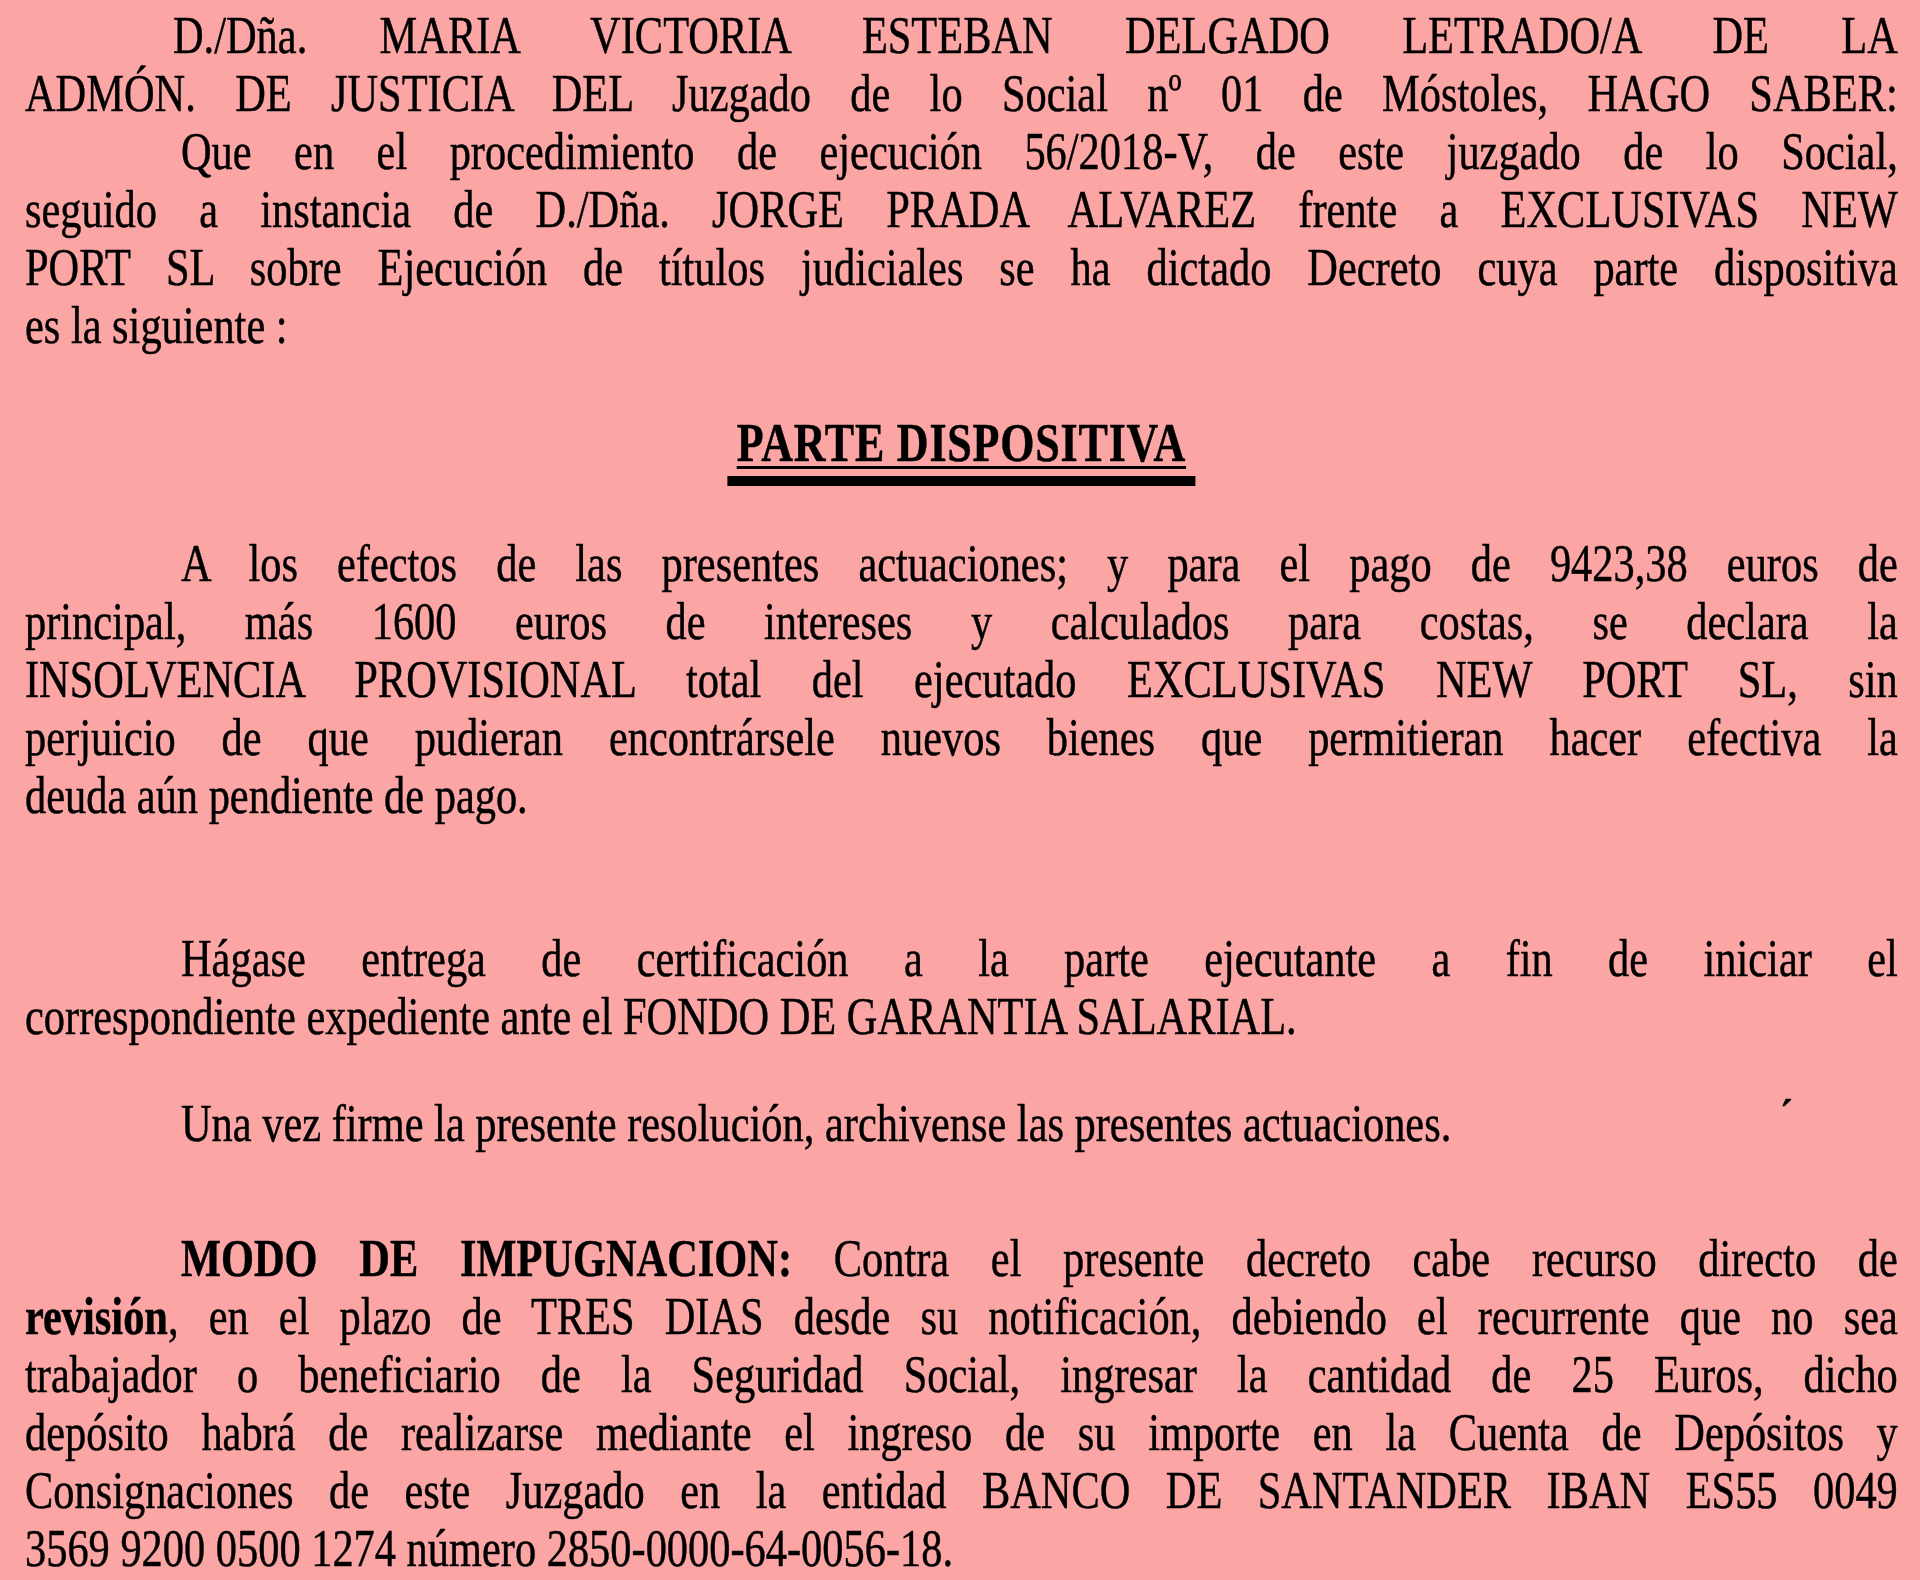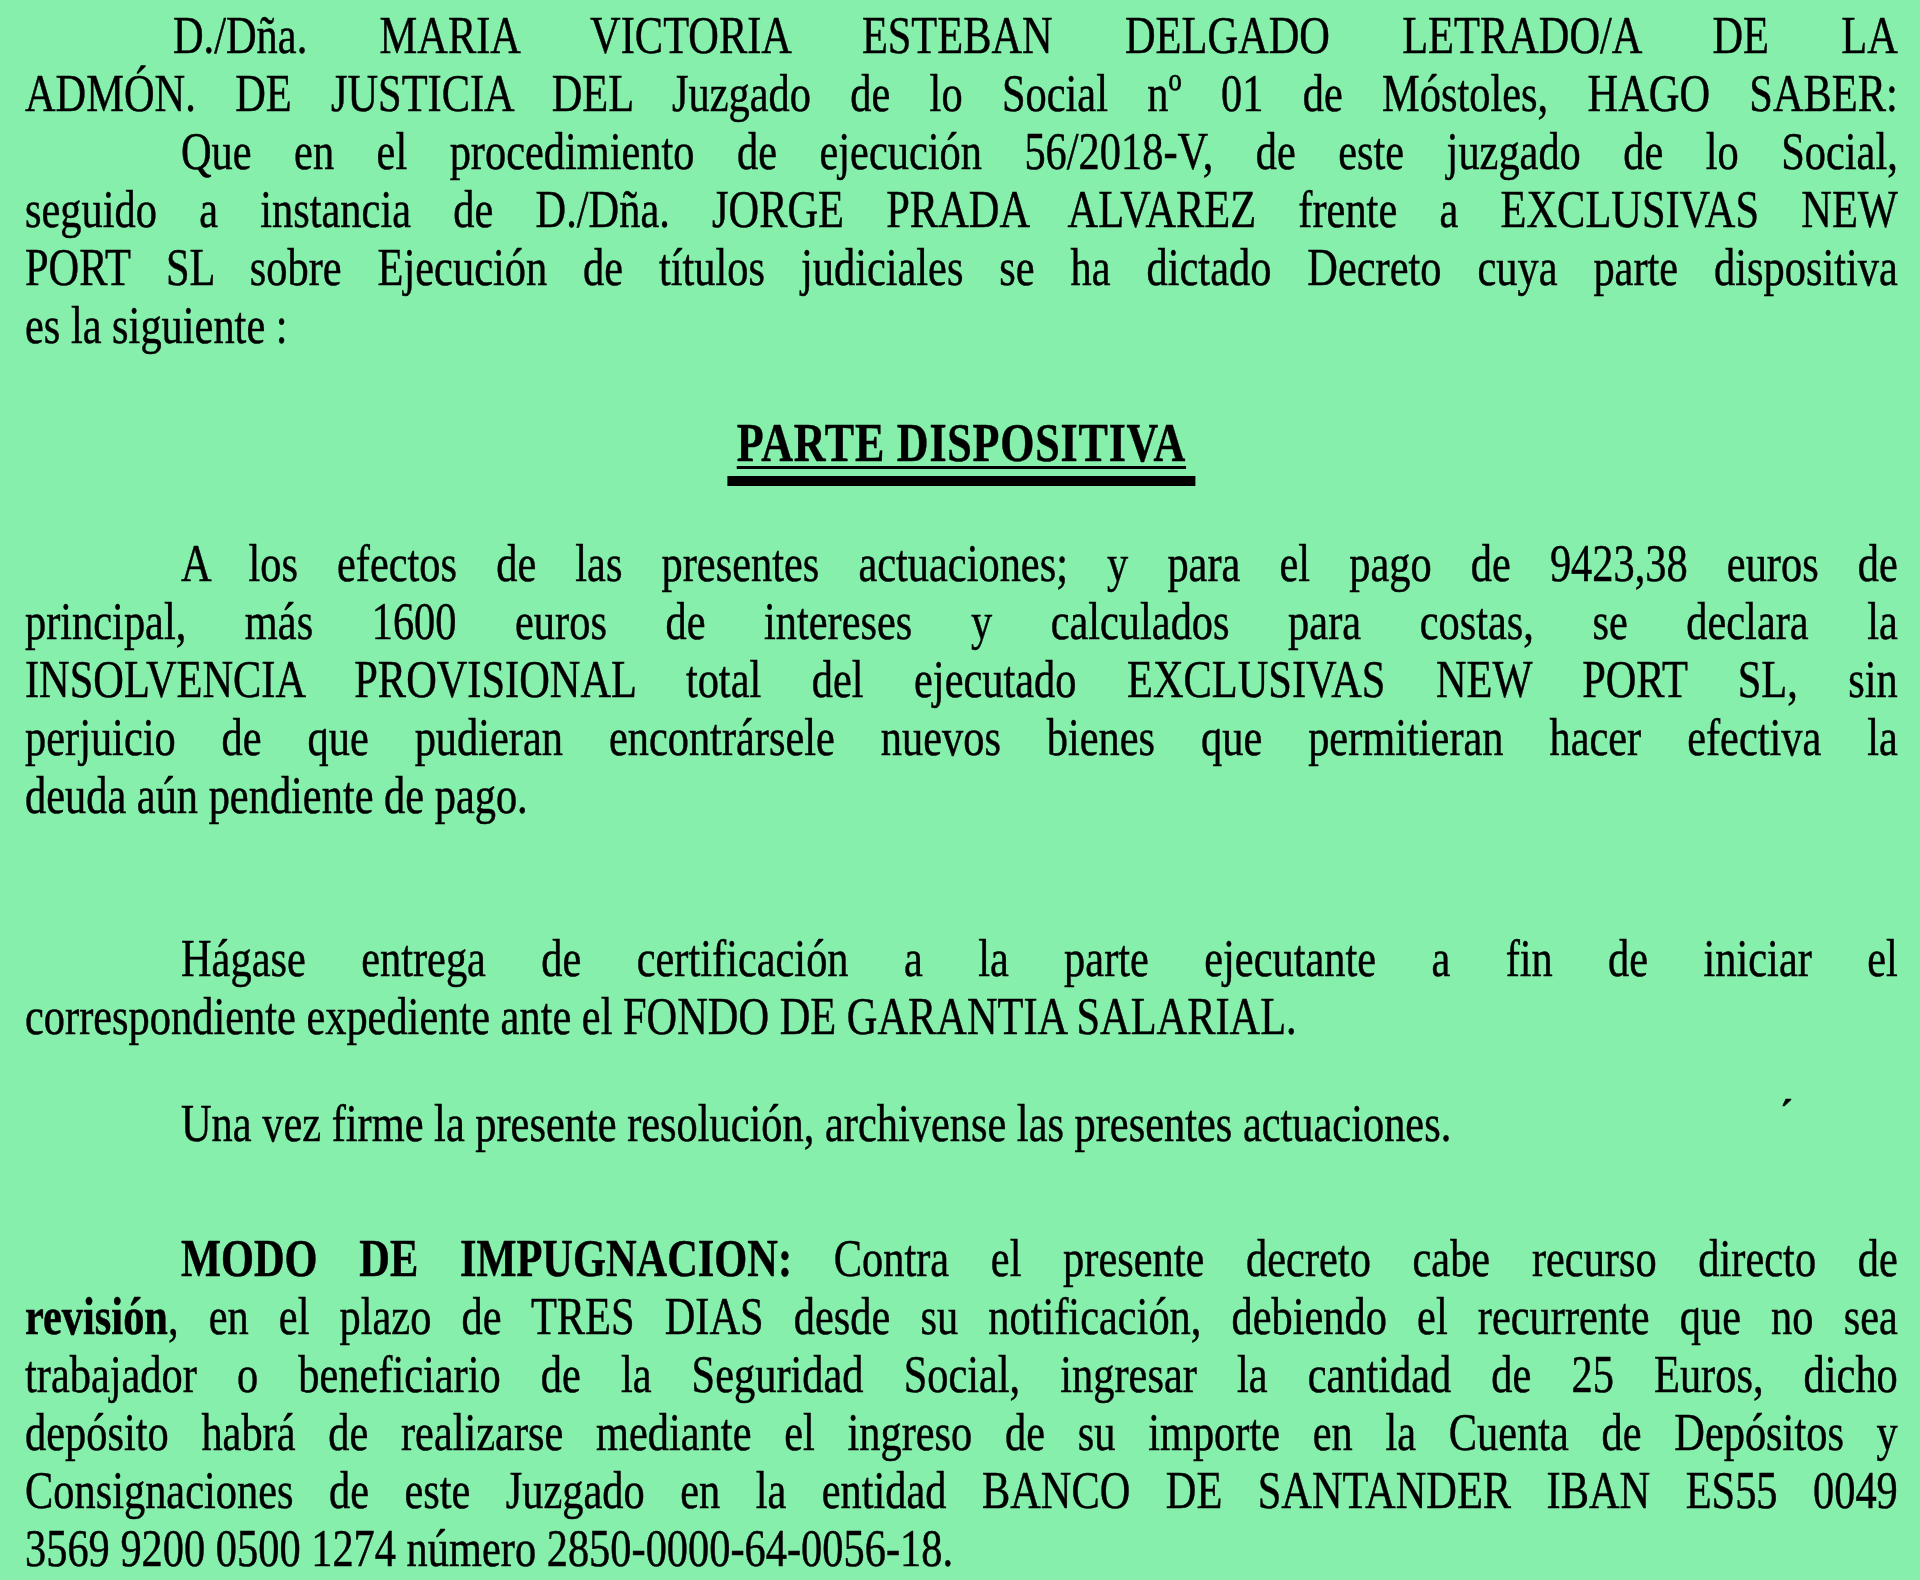--- a/index.html
+++ b/index.html
@@ -4,21 +4,21 @@
 <style>
   html, body {
     margin: 0;
     padding: 0;
     background: #ffffff;
   }
   .page {
     position: relative;
     width: 1920px;
     height: 1580px;
-    background: #86efac;
+    background: #fca5a5;
     overflow: hidden;
     font-family: "Liberation Serif", "DejaVu Serif", serif;
     color: #000000;
   }
   
   .content {
     position: absolute;
     left: 25px;
     top: 0;
     width: 2341px;

